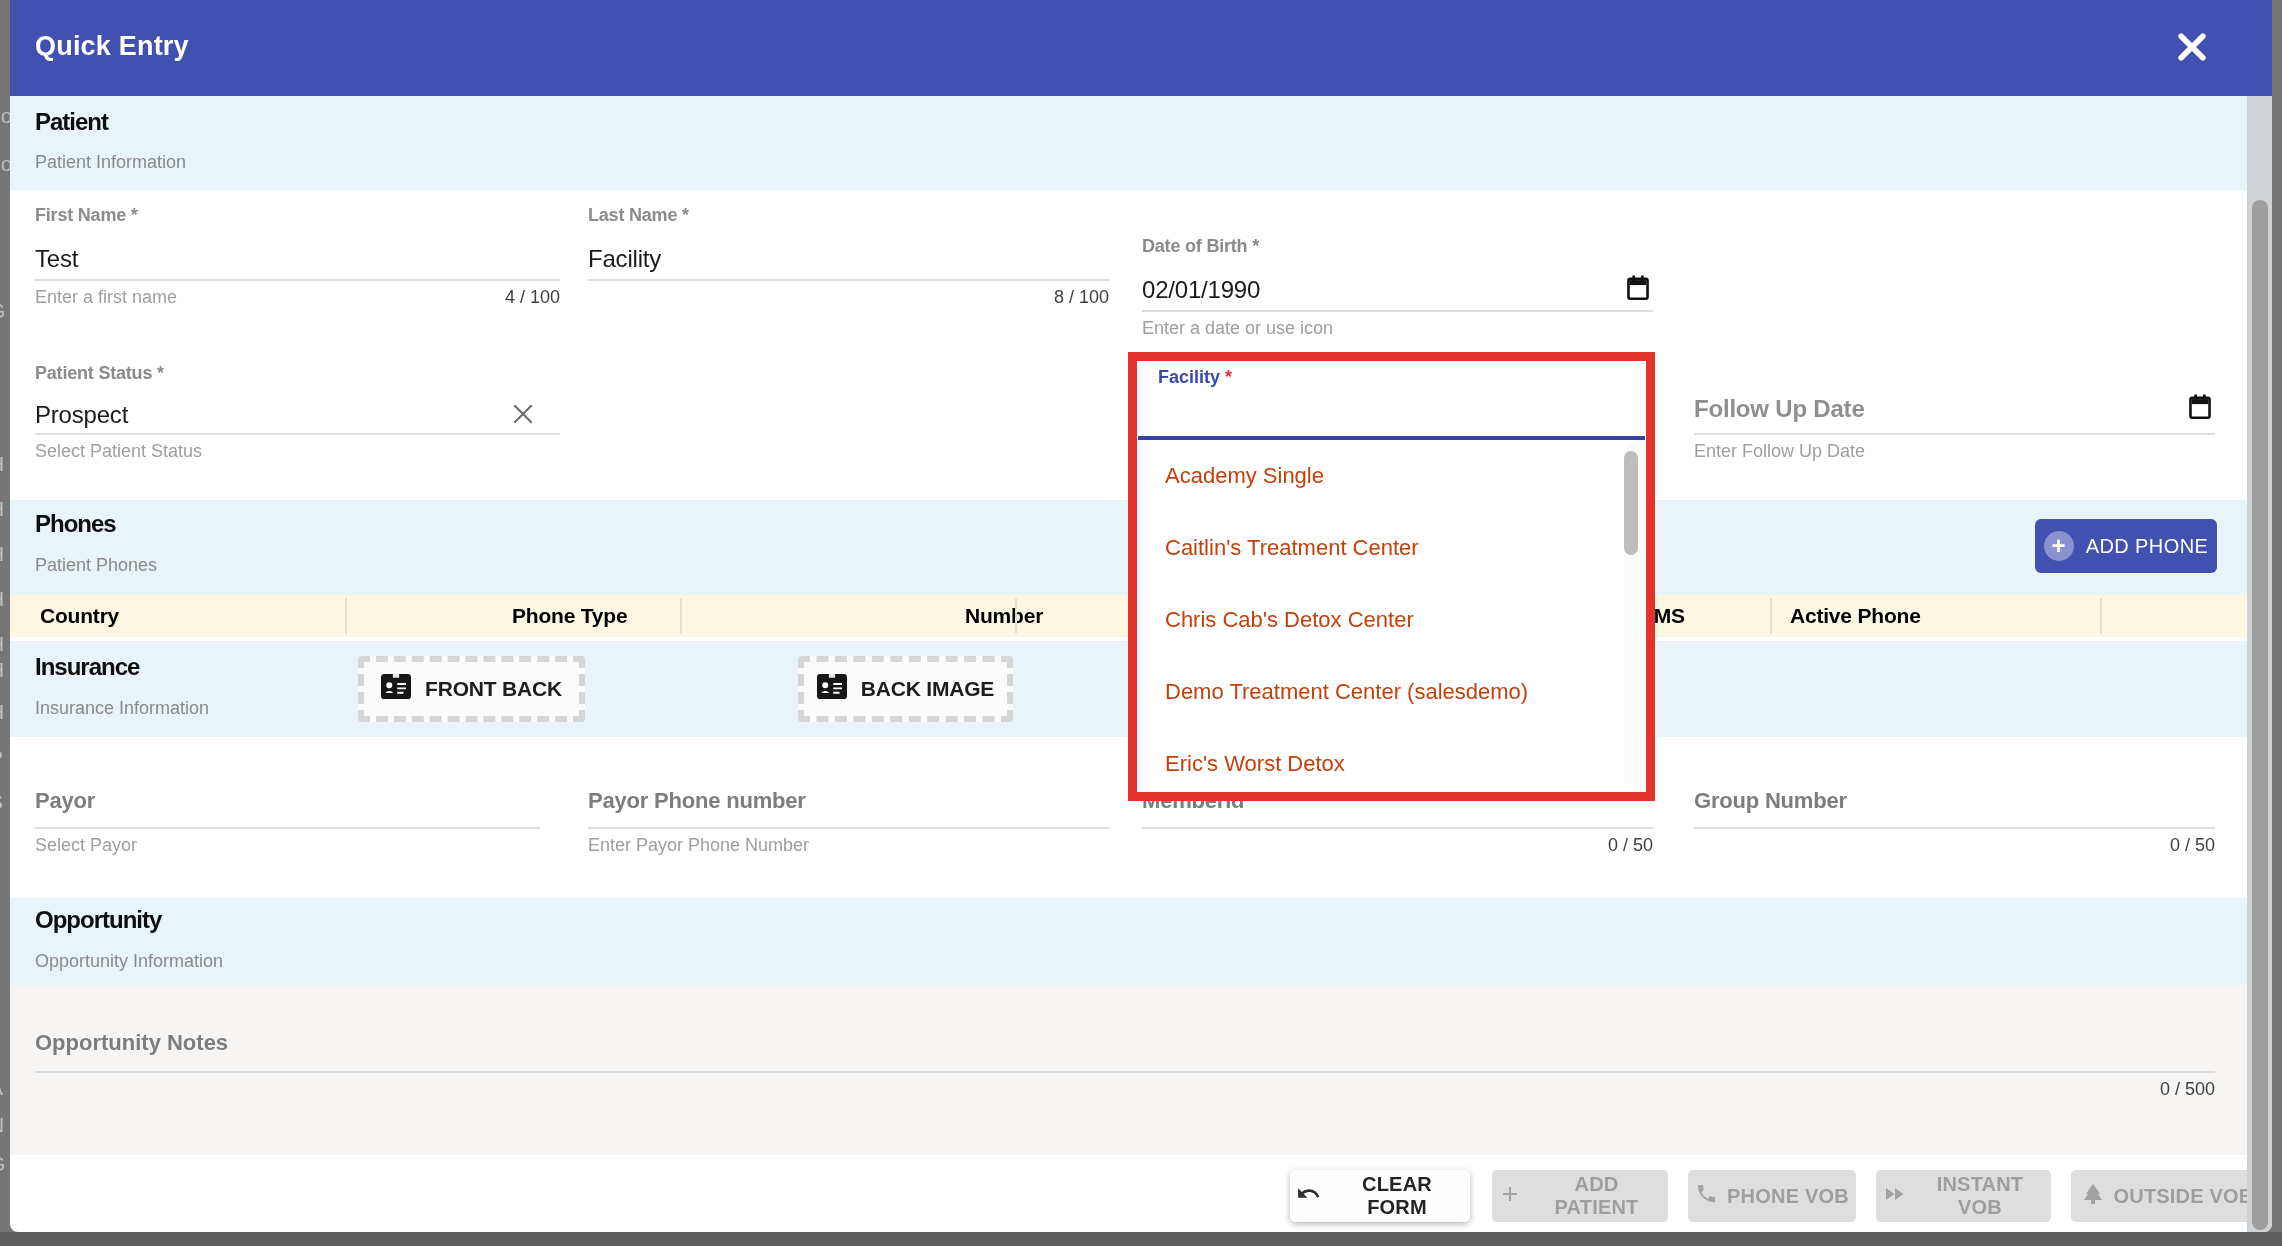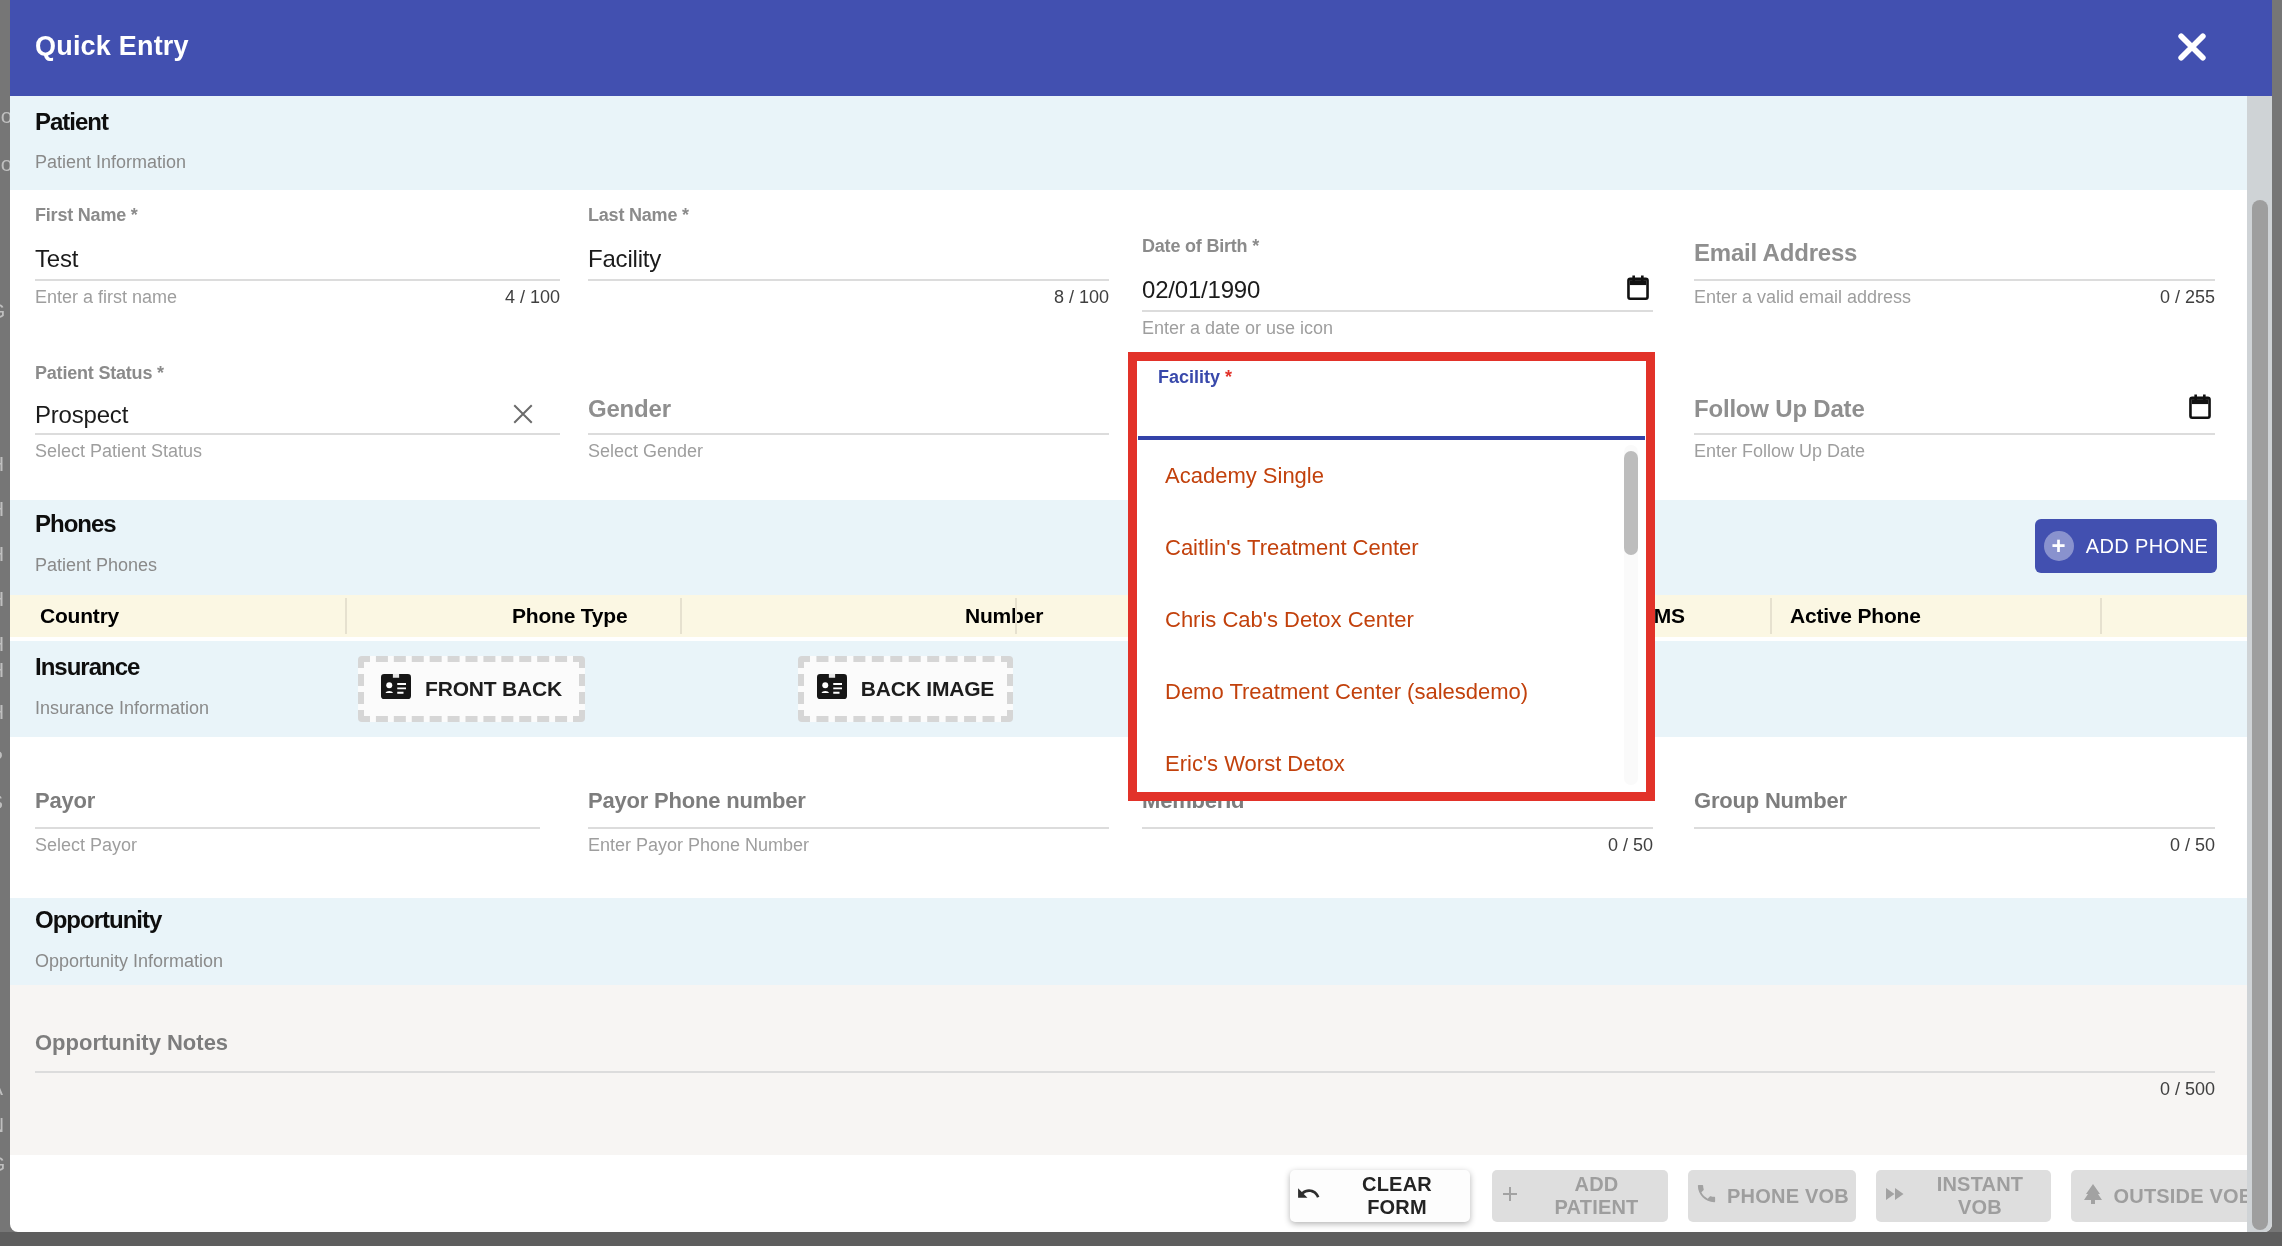--- a/index.html
+++ b/index.html
@@ -152,50 +152,35 @@
             <rect x="3.2" y="4" width="17.6" height="18.4" rx="1.6" fill="none" stroke="#111" stroke-width="2.4"></rect>
             <path d="M4.4 5.2h15.2v4.6H4.4z" fill="#111"></path>
           </svg>
       </span>
       <div class="fline"></div>
       <div class="fmeta">
         <span class="fhelper">Enter a date or use icon</span>
       </div>
     </div>
 
-    <div class="field" style="left:1684px;top:205px;width:521px;">
-      <div class="fbig">Email Address</div>
-      <div class="fline"></div>
-      <div class="fmeta">
-        <span class="fhelper">Enter a valid email address</span>
-        <span class="fcounter">0 / 255</span>
-      </div>
-    </div>
 
     <div class="field r2" style="left:25px;top:363px;width:525px;">
       <div class="flabel">Patient Status *</div>
       <div class="fvalue">Prospect</div>
       <span class="clear-x">
         <svg width="30" height="30" viewBox="0 0 24 24">
             <path d="M5 5l14 14M19 5L5 19" stroke="#6b6b6b" stroke-width="1.6"></path>
           </svg>
       </span>
       <div class="fline"></div>
       <div class="fmeta">
         <span class="fhelper">Select Patient Status</span>
       </div>
     </div>
 
-    <div class="field r2" style="left:578px;top:363px;width:521px;">
-      <div class="fbig">Gender</div>
-      <div class="fline"></div>
-      <div class="fmeta">
-        <span class="fhelper">Select Gender</span>
-      </div>
-    </div>
 
     <div class="field r2" style="left:1684px;top:363px;width:521px;">
       <div class="fbig">Follow Up Date</div>
       <span class="cal-icon" style="top:30px;">
         <svg width="26" height="28" viewBox="0 0 24 25">
             <path d="M8 1v5M16 1v5" stroke="#111" stroke-width="2.4"></path>
             <rect x="3.2" y="4" width="17.6" height="18.4" rx="1.6" fill="none" stroke="#111" stroke-width="2.4"></rect>
             <path d="M4.4 5.2h15.2v4.6H4.4z" fill="#111"></path>
           </svg>
       </span>

